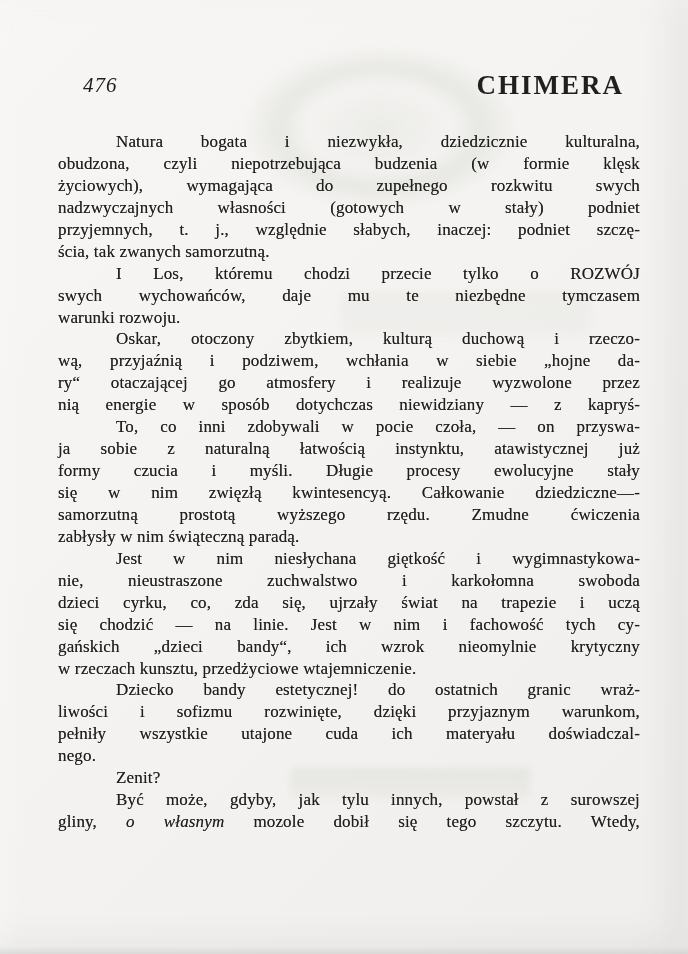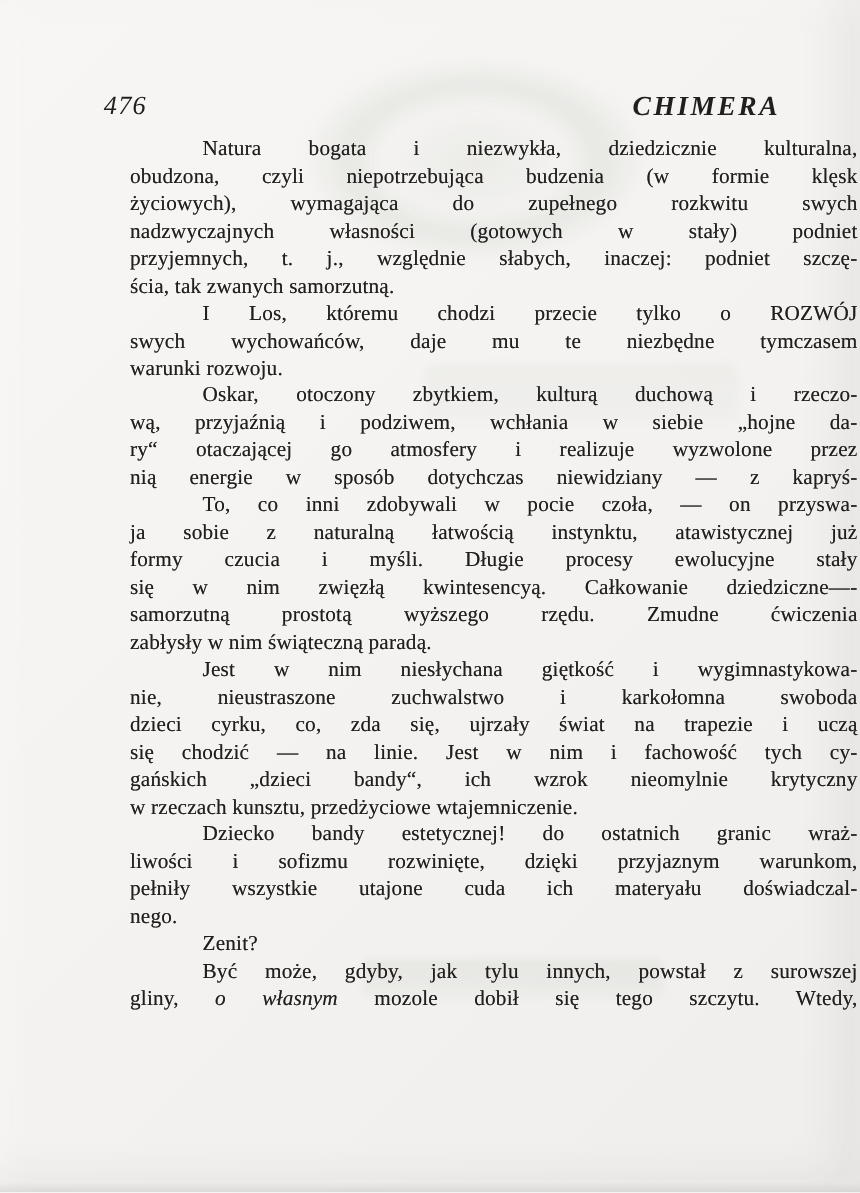--- a/index.html
+++ b/index.html
@@ -72,42 +72,40 @@
 
   
   .running-head {
     position: absolute;
     left: 83px;
     right: 64px;
     top: 72px;
     height: 26px;
     display: flex;
     justify-content: space-between;
-    align-items: flex-start;
+    align-items: center;
   }
   .page-number {
     font-style: italic;
     font-size: 21px;
     letter-spacing: 1px;
   }
   .journal-title {
-    font-style: italic;
     font-weight: 700;
-    font-size: 22px;
+    font-size: 27px;
     letter-spacing: 2px;
     margin-left: 26px;
   }
 
   
   .text-block {
     position: absolute;
     left: 58px;
-    top: 108px;
+    top: 131px;
     width: 582px;
-    margin-left: 46px;
   }
   .paragraph { margin: 0; }
   .line {
     font-size: 17px;
     line-height: 21.95px;
     height: 21.95px;
     text-align: justify;
     text-align-last: justify;
     letter-spacing: 0.15px;
     white-space: normal;

